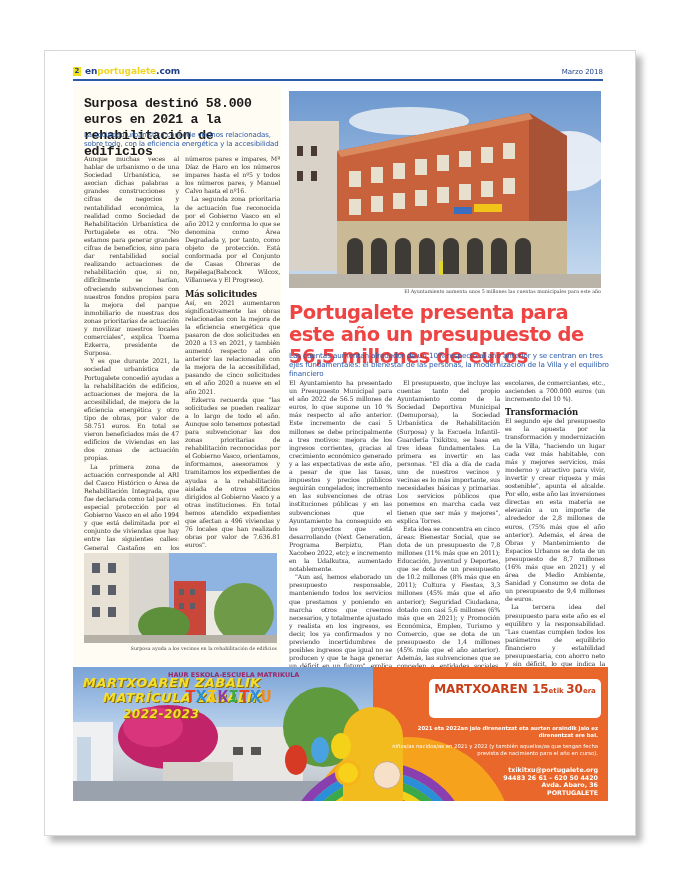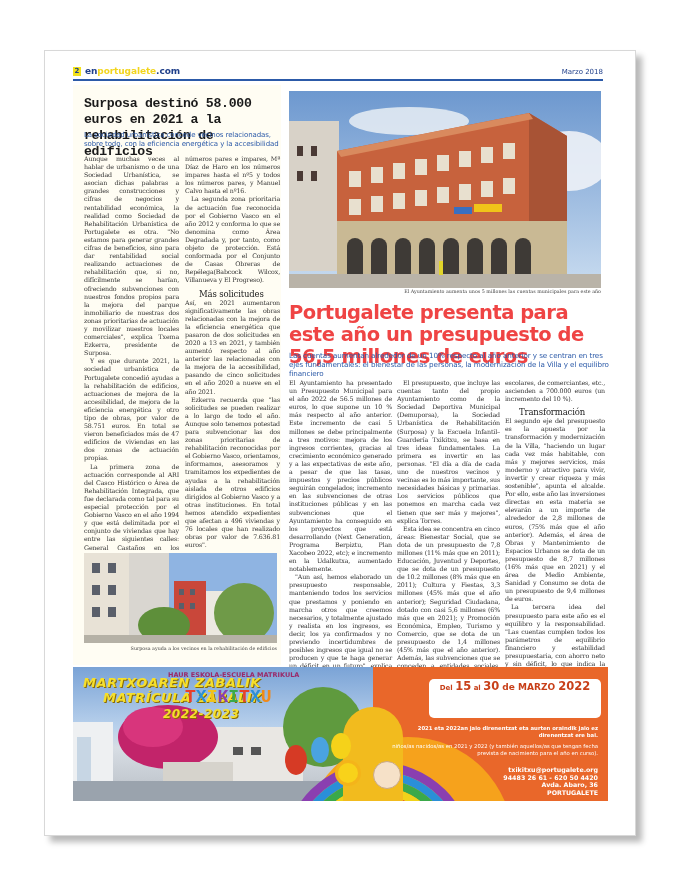--- a/index.html
+++ b/index.html
@@ -12,42 +12,42 @@
   .date{position:absolute;right:0;top:2px;font-size:7px;color:#1f3f8a;}
   .hrule{position:absolute;left:73px;top:79px;width:530px;height:2px;background:#2c5aa8;}
 
   .left-panel{position:absolute;left:73px;top:85px;width:208px;height:580px;background:#fffdf3;}
   .h1a{position:absolute;left:84px;top:96px;width:200px;font-family:Liberation Mono, monospace;font-weight:bold;font-size:13.2px;line-height:16px;color:#1a1a1a;letter-spacing:-0.3px;}
   .deck{position:absolute;font-family:"DejaVu Sans",sans-serif;color:#2c5aa8;font-size:7px;line-height:9px;letter-spacing:-0.1px;}
   .deckA{left:84px;top:131px;width:200px;}
   .col{position:absolute;font-size:6.3px;line-height:8.1px;color:#333;text-align:justify;letter-spacing:-0.15px;}
   .col p{margin:0;text-indent:6px;}
   .col p.first{text-indent:0;}
-  .col h4{margin:4px 0 0 14px;font-size:8.5px;line-height:10px;font-weight:normal;color:#222;}
+  .col h4{margin:4px 0 0 0;font-size:8.5px;line-height:10px;font-weight:bold;color:#222;}
   .col1{left:84px;top:155px;width:95px;}
   .col2{left:185px;top:155px;width:95px;}
 
   .photoA{position:absolute;left:84px;top:553px;width:193px;height:90px;overflow:hidden;}
   .capA{position:absolute;left:84px;top:646px;width:193px;text-align:right;font-size:4.8px;color:#444;}
 
   .photoB{position:absolute;left:289px;top:91px;width:312px;height:197px;overflow:hidden;}
   .capB{position:absolute;left:289px;top:289px;width:312px;text-align:right;font-size:4.8px;color:#444;}
 
   .h1b{position:absolute;left:289px;top:302px;width:320px;font-family:"DejaVu Sans",sans-serif;font-weight:bold;font-size:19.5px;line-height:22px;color:#ef4444;letter-spacing:-0.5px;}
   .deckB{left:289px;top:351px;width:320px;font-size:7.2px;}
   .col3{left:289px;top:379px;width:103px;}
   .col4{left:397px;top:379px;width:103px;}
   .col5{left:505px;top:379px;width:100px;}
 
   .ad{position:absolute;left:73px;top:667px;width:535px;height:134px;overflow:hidden;background:#e9672a;}
   .ad-photo{position:absolute;left:0;top:0;width:300px;height:134px;background:linear-gradient(#7aa3d6 0%,#b9d1ec 45%,#d7dde4 60%,#b8bec5 100%);}
   .ad-title{position:absolute;font-family:"DejaVu Sans",sans-serif;font-weight:bold;color:#f6df2b;text-shadow:1px 1px 0 #8a6c00;letter-spacing:0.5px;font-style:italic;}
   .ad-t1{left:10px;top:8px;font-size:13px;}
   .ad-t2{left:30px;top:23px;font-size:13px;}
-  .ad-t3{left:50px;top:40px;font-size:12px;margin-left:40px;}
+  .ad-t3{left:50px;top:40px;font-size:12px;}
   .ad-logo{position:absolute;left:112px;top:20px;font-family:Liberation Mono, monospace;font-weight:bold;font-size:18px;letter-spacing:0px;}
   .ad-logo span{display:inline-block;}
   .ad-arc{position:absolute;left:95px;top:4px;font-family:"DejaVu Sans",sans-serif;font-size:6.5px;font-weight:bold;color:#9a2a6a;}
   .ad-box{position:absolute;left:356px;top:12px;width:172px;height:39px;background:#fff;border-radius:5px;font-family:"DejaVu Sans",sans-serif;font-weight:bold;color:#c8401a;text-align:center;}
   .ad-box .l1{font-size:12px;margin-top:3px;}
   .ad-box .l2{font-size:11.5px;}
   .ad-box .sm{font-size:7px;}
   .ad-info{position:absolute;right:10px;font-family:"DejaVu Sans",sans-serif;color:#fff;text-align:right;}
   .ai1{top:58px;font-size:5.3px;font-weight:bold;line-height:7px;width:200px;}
   .ai2{top:76px;font-size:5.3px;line-height:7px;width:220px;}
@@ -217,21 +217,21 @@
   <div style="position:absolute;left:212px;top:78px;width:22px;height:30px;border-radius:50%;background:#d63a25;"></div>
   <div style="position:absolute;left:238px;top:70px;width:18px;height:26px;border-radius:50%;background:#4aa3e0;"></div>
   <div style="position:absolute;left:258px;top:66px;width:20px;height:26px;border-radius:50%;background:#f5d21a;"></div>
 
   <div class="ad-arc">HAUR ESKOLA-ESCUELA MATRIKULA</div>
   <div class="ad-logo">
     <span style="color:#e8402a">T</span><span style="color:#2a8fd8">X</span><span style="color:#f0c21a">I</span><span style="color:#8a3fb0">K</span><span style="color:#3aa94a">I</span><span style="color:#e8402a">T</span><span style="color:#2a8fd8">X</span><span style="color:#f08a1a">U</span>
   </div>
 
   <div class="ad-box">
-    <div class="l2"><span class="sm">Del </span><span>15</span><span class="sm"> al </span><span>30</span><span class="sm" style="font-size:9px"> de MARZO </span><span>2022</span></div>
+    <div class="l1"><span>MARTXOAREN </span><span>15</span><span class="sm">etik </span><span>30</span><span class="sm">era</span></div>
   </div>
 
   <div class="ad-info ai1">2021 eta 2022an jaio direnentzat eta aurten oraindik jaio ez direnentzat ere bai.</div>
   <div class="ad-info ai2">niños/as nacidos/as en 2021 y 2022 (y también aquellos/as que tengan fecha prevista de nacimiento para el año en curso).</div>
   <div class="ad-info ai3">
     <div>txikitxu@portugalete.org</div>
     <div>94483 26 61 - 620 50 4420</div>
     <div>Avda. Abaro, 36</div>
     <div>PORTUGALETE</div>
   </div>

